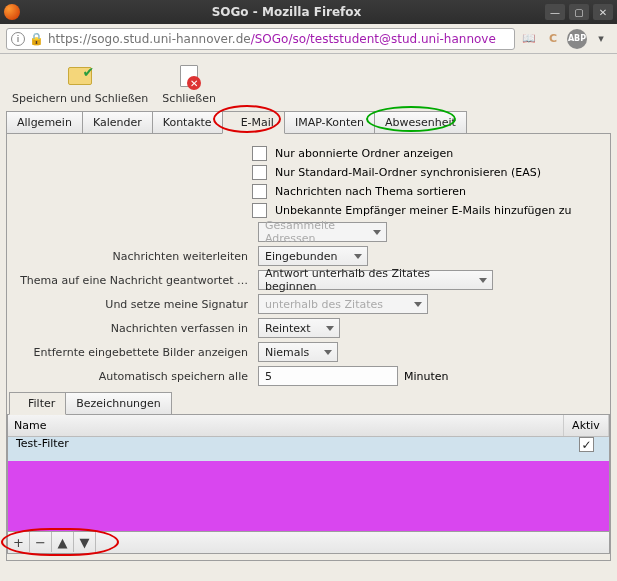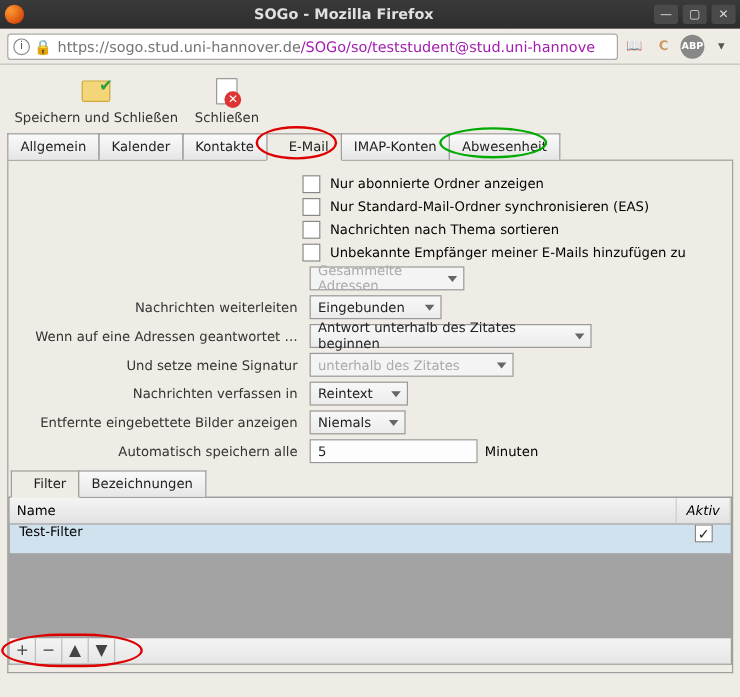--- a/index.html
+++ b/index.html
@@ -188,34 +188,34 @@
     padding-right: 6px;
   }
   .subtabs {
     display: flex;
     border-bottom: 1px solid #9e9e9e;
     margin-top: 6px;
   }
   .table-wrap {
     border: 1px solid #9e9e9e;
     border-top: 1px solid #9e9e9e;
-    background: #a3a3a3;
+    background: #d946ef;
     height: 118px;
     display: flex; flex-direction: column;
     margin-top: -1px;
   }
   .thead {
     display: flex;
     background: linear-gradient(to bottom, #f4f4f4, #e2e2e2);
     border-bottom: 1px solid #bbb;
     font-size: 11px;
   }
   .th { padding: 4px 6px; border-right: 1px solid #ccc; }
   .th.name { flex: 1; }
-  .th.aktiv { width: 45px; text-align: center; font-style: italic; }
+  .th.aktiv { width: 45px; text-align: center; }
   .tbody { flex: 1; overflow: auto; }
   .trow {
     display: flex; align-items: flex-start;
     background: #d0e2ed;
     height: 24px;
   }
   .td.name { flex: 1; padding: 0 8px; }
   .td.aktiv { width: 45px; display: flex; justify-content: center; }
   .cb.checked::after { content: "✓"; font-size: 12px; color: #222; font-weight: bold; }
   .foot-tools {
@@ -329,21 +329,21 @@
         </span>
       </div>
 
     <div class="sel-row">
         <span class="lbl">Nachrichten weiterleiten</span>
         <span class="select" style="width:110px">
           <span>Eingebunden</span>
         </span>
       </div>
     <div class="sel-row">
-        <span class="lbl">Wenn auf eine Adressen geantwortet …</span>
+        <span class="lbl">Thema auf eine Nachricht geantwortet …</span>
         <span class="select" style="width:235px">
           <span>Antwort unterhalb des Zitates beginnen</span>
         </span>
       </div>
     <div class="sel-row">
         <span class="lbl">Und setze meine Signatur</span>
         <span class="select disabled" style="width:170px">
           <span>unterhalb des Zitates</span>
         </span>
       </div>

